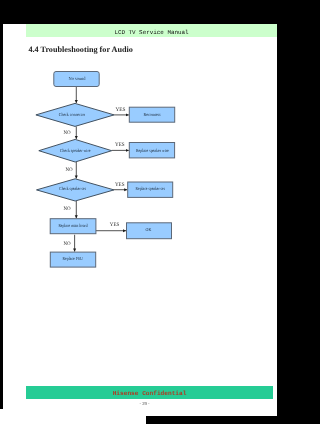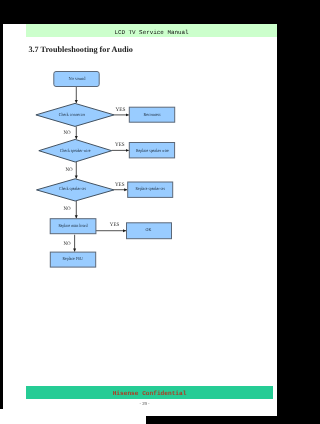--- a/index.html
+++ b/index.html
@@ -19,21 +19,21 @@
   .pgnum{position:absolute;left:0;top:377.2px;width:283px;text-align:center;font-size:4.6px;color:#444;line-height:6px;font-family:"Liberation Serif",serif;}
   svg{position:absolute;left:0;top:0;}
 </style>
 </head>
 <body>
 
 <div id="page">
   <div class="hdr">
     <span>LCD TV Service Manual</span>
   </div>
-  <div class="title">3.7 Troubleshooting for Audio</div>
+  <div class="title">4.4 Troubleshooting for Audio</div>
   <div class="ftr">
     <span>Hisense Confidential</span>
   </div>
   <div class="pgnum">- 29 -</div>
 
   <svg id="flow" width="274" height="392" viewBox="0 0 274 392">
     <defs>
       <marker id="ah" markerWidth="4" markerHeight="4" refX="3.3" refY="2" orient="auto" markerUnits="userSpaceOnUse">
         <path d="M0.3,0.45 L3.4,2 L0.3,3.55 z" fill="#1c1c1c"></path>
       </marker>

